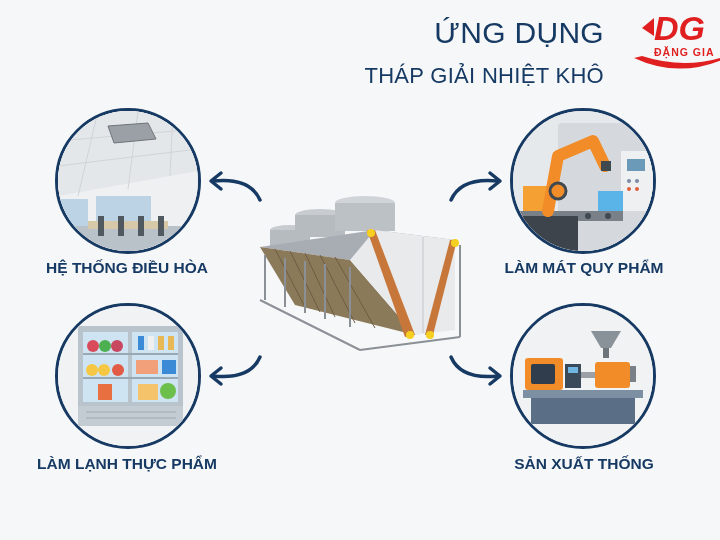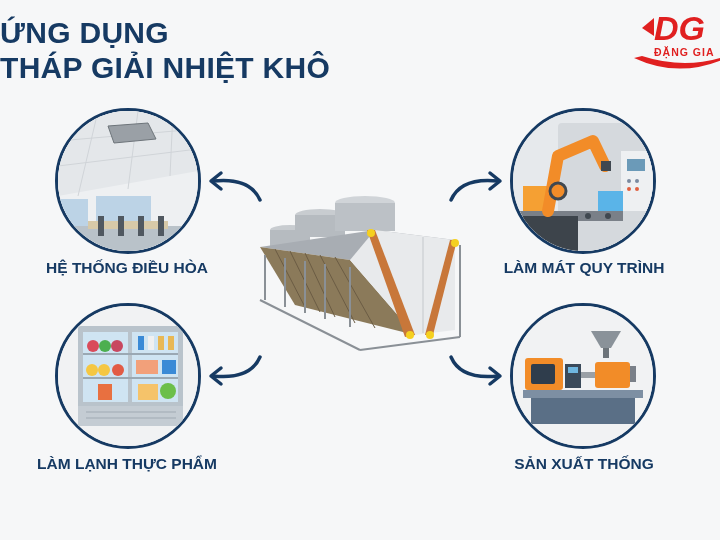--- a/index.html
+++ b/index.html
@@ -1,19 +1,19 @@
 <!DOCTYPE html>
 <html><head>
 <meta charset="utf-8">
 <style>
   * { box-sizing: border-box; margin: 0; padding: 0; }
   body { width: 720px; height: 540px; background: #f6f7f8; font-family: "Liberation Sans", "DejaVu Sans", sans-serif; position: relative; overflow: hidden; }
-  .title { position: absolute; left: 0; width: 604px; text-align: left; color: #163a63; font-weight: bold; font-family: "Liberation Sans", sans-serif; letter-spacing: 0.3px; }
+  .title { position: absolute; left: 0; width: 604px; text-align: right; color: #163a63; font-weight: normal; font-family: "Liberation Sans", sans-serif; letter-spacing: 0.3px; }
   .title.l1 { top: 16px; font-size: 30px; }
-  .title.l2 { top: 51px; font-size: 30px; }
+  .title.l2 { top: 63px; font-size: 22px; }
   .logo { position: absolute; left: 628px; top: 6px; width: 124px; height: 70px; }
   .circle { position: absolute; width: 146px; height: 146px; border-radius: 50%; border: 3px solid #163a63; overflow: hidden; background: #e9ecef; }
   .label { position: absolute; color: #163a63; font-weight: bold; font-size: 15.5px; text-align: center; width: 260px; }
   .arrow { position: absolute; }
   .center { position: absolute; left: 255px; top: 185px; }
 </style>
 </head>
 <body>
 
 <div class="title l1">ỨNG DỤNG</div>
@@ -64,21 +64,21 @@
     <circle cx="75" cy="105" r="3" fill="#404850"></circle>
       <circle cx="95" cy="105" r="3" fill="#404850"></circle>
     <rect x="10" y="105" width="55" height="35" fill="#3d444b"></rect>
     <rect x="10" y="75" width="30" height="25" fill="#f5a033"></rect>
     <path d="M35 100 L45 45 L80 30 L92 55" stroke="#f28c28" stroke-width="12" fill="none" stroke-linecap="round" stroke-linejoin="round"></path>
     <circle cx="45" cy="80" r="8" fill="#f28c28" stroke="#404850" stroke-width="3"></circle>
     <rect x="88" y="50" width="10" height="10" fill="#404850"></rect>
     <rect x="85" y="80" width="25" height="20" fill="#5ab4e8"></rect>
   </svg>
 </div>
-<div class="label" style="left:454px; top:259px;">LÀM MÁT QUY TRÌNH</div>
+<div class="label" style="left:454px; top:259px;">LÀM MÁT QUY PHẨM</div>
 
 <div class="circle" style="left:55px; top:303px;">
   <svg width="140" height="140" viewBox="0 0 140 140">
     <rect width="140" height="140" fill="#f1f2f3"></rect>
     <rect x="20" y="20" width="105" height="100" fill="#b9c3cb" rx="3"></rect>
     <rect x="25" y="26" width="45" height="70" fill="#cfe4f2"></rect>
     <rect x="74" y="26" width="46" height="70" fill="#cfe4f2"></rect>
     <line x1="25" y1="48" x2="120" y2="48" stroke="#9aa8b3" stroke-width="2"></line>
       <line x1="25" y1="72" x2="120" y2="72" stroke="#9aa8b3" stroke-width="2"></line>
     <circle cx="35" cy="40" r="6" fill="#d94b5a"></circle>

